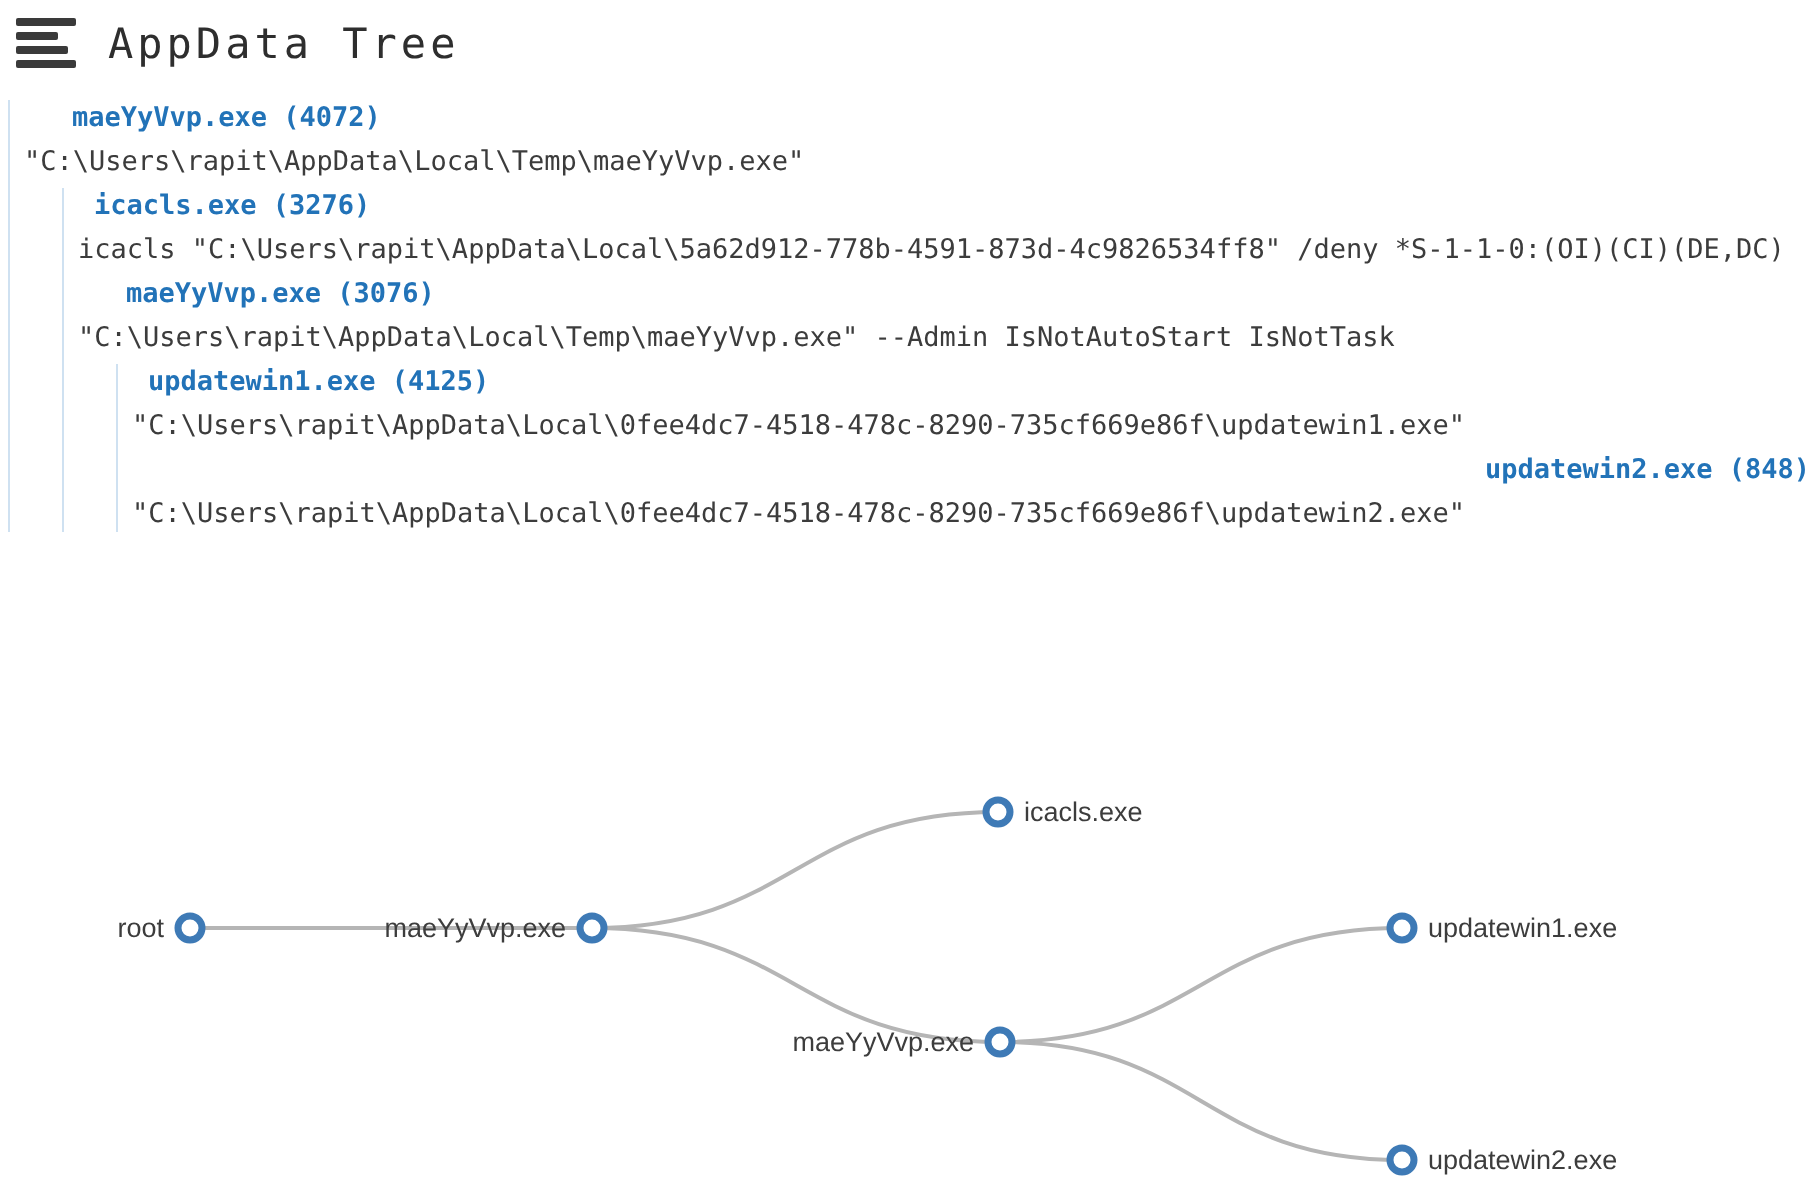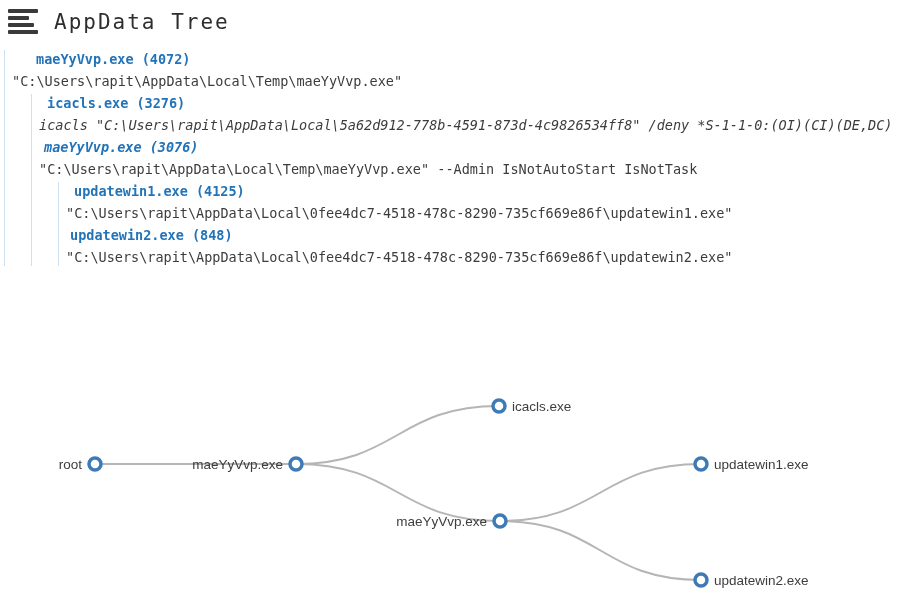--- a/index.html
+++ b/index.html
@@ -50,26 +50,26 @@
   <h1>AppData Tree</h1>
 </div>
 
 <div class="plist" id="process-list">
   <div class="guide g0"></div>
   <div class="guide g1"></div>
   <div class="guide g2"></div>
 <div class="prow process" style="padding-left: 36px;">maeYyVvp.exe (4072)</div>
     <div class="prow command" style="padding-left: 12px;">"C:\Users\rapit\AppData\Local\Temp\maeYyVvp.exe"</div>
     <div class="prow process" style="padding-left: 47px;">icacls.exe (3276)</div>
-    <div class="prow command" style="padding-left: 39px; font-style: italic;">icacls "C:\Users\rapit\AppData\Local\5a62d912-778b-4591-873d-4c9826534ff8" /deny *S-1-1-0:(OI)(CI)(DE,DC)</div>
-    <div class="prow process" style="padding-left: 44px; font-style: italic;">maeYyVvp.exe (3076)</div>
+    <div class="prow command" style="padding-left: 39px;">icacls "C:\Users\rapit\AppData\Local\5a62d912-778b-4591-873d-4c9826534ff8" /deny *S-1-1-0:(OI)(CI)(DE,DC)</div>
+    <div class="prow process" style="padding-left: 63px;">maeYyVvp.exe (3076)</div>
     <div class="prow command" style="padding-left: 39px;">"C:\Users\rapit\AppData\Local\Temp\maeYyVvp.exe" --Admin IsNotAutoStart IsNotTask</div>
     <div class="prow process" style="padding-left: 74px;">updatewin1.exe (4125)</div>
     <div class="prow command" style="padding-left: 66px;">"C:\Users\rapit\AppData\Local\0fee4dc7-4518-478c-8290-735cf669e86f\updatewin1.exe"</div>
-    <div class="prow process" style="padding-left: 70px;">updatewin2.exe (848)</div>
+    <div class="prow process" style="padding-left: 70px; text-align: right;">updatewin2.exe (848)</div>
     <div class="prow command" style="padding-left: 66px;">"C:\Users\rapit\AppData\Local\0fee4dc7-4518-478c-8290-735cf669e86f\updatewin2.exe"</div>
   </div>
 
 <svg class="graph" id="tree-svg" width="905" height="602" viewBox="0 0 905 602">
     <path d="M95,464 C195.5,464 195.5,464 296,464" class="edge"></path>
     <path d="M296,464 C397.5,464 397.5,406 499,406" class="edge"></path>
     <path d="M296,464 C398,464 398,521 500,521" class="edge"></path>
     <path d="M500,521 C600.5,521 600.5,464 701,464" class="edge"></path>
     <path d="M500,521 C600.5,521 600.5,580 701,580" class="edge"></path>
     <circle cx="95" cy="464" r="6" class="node"></circle>

